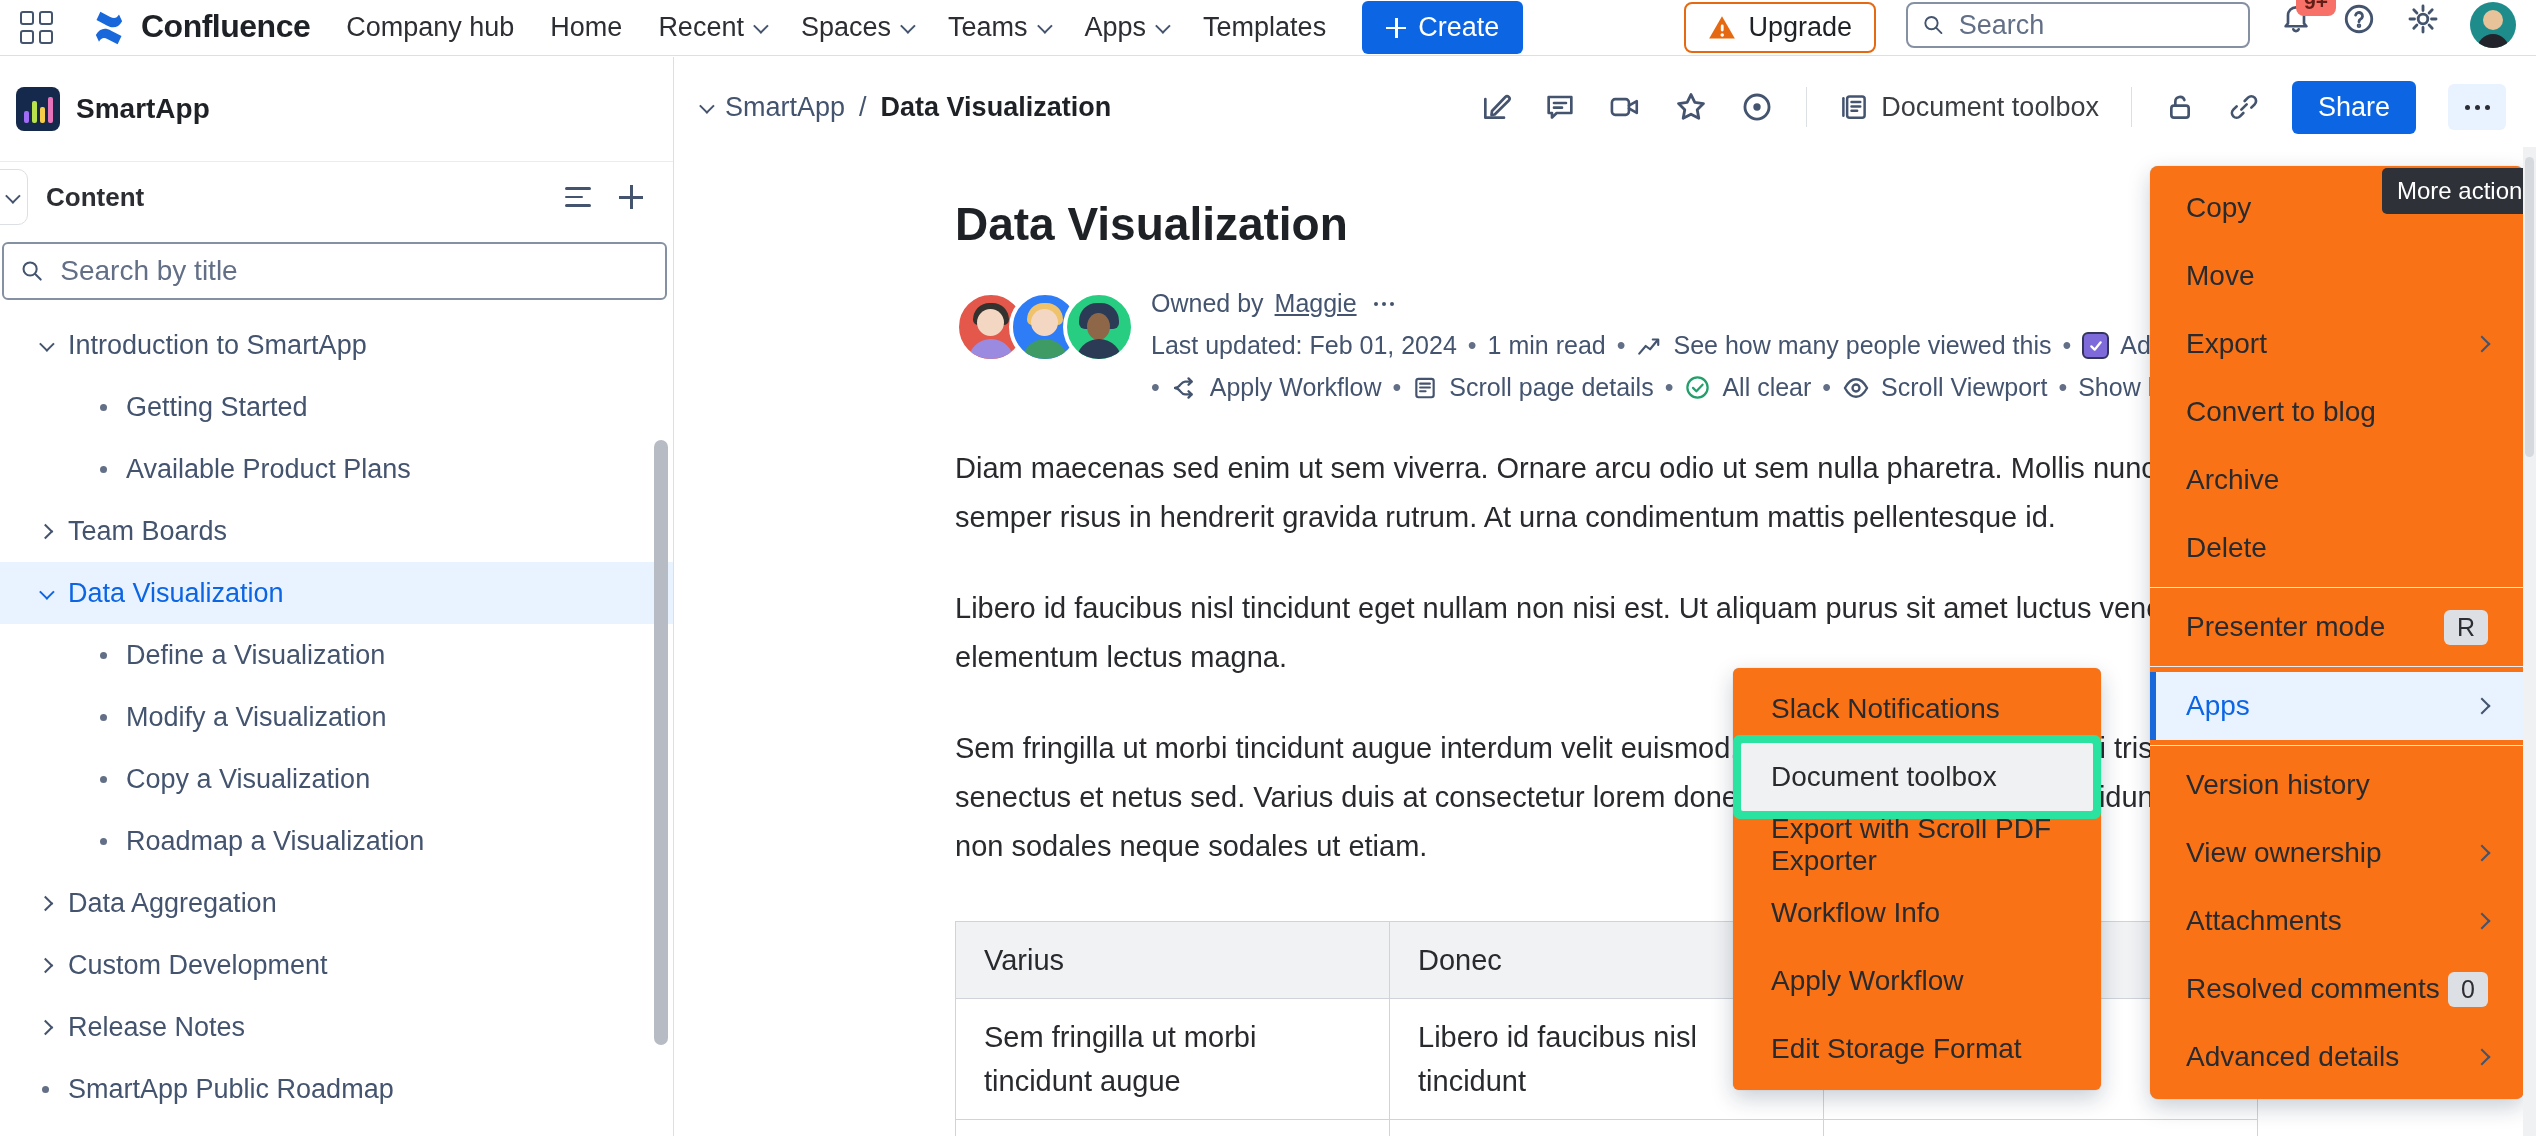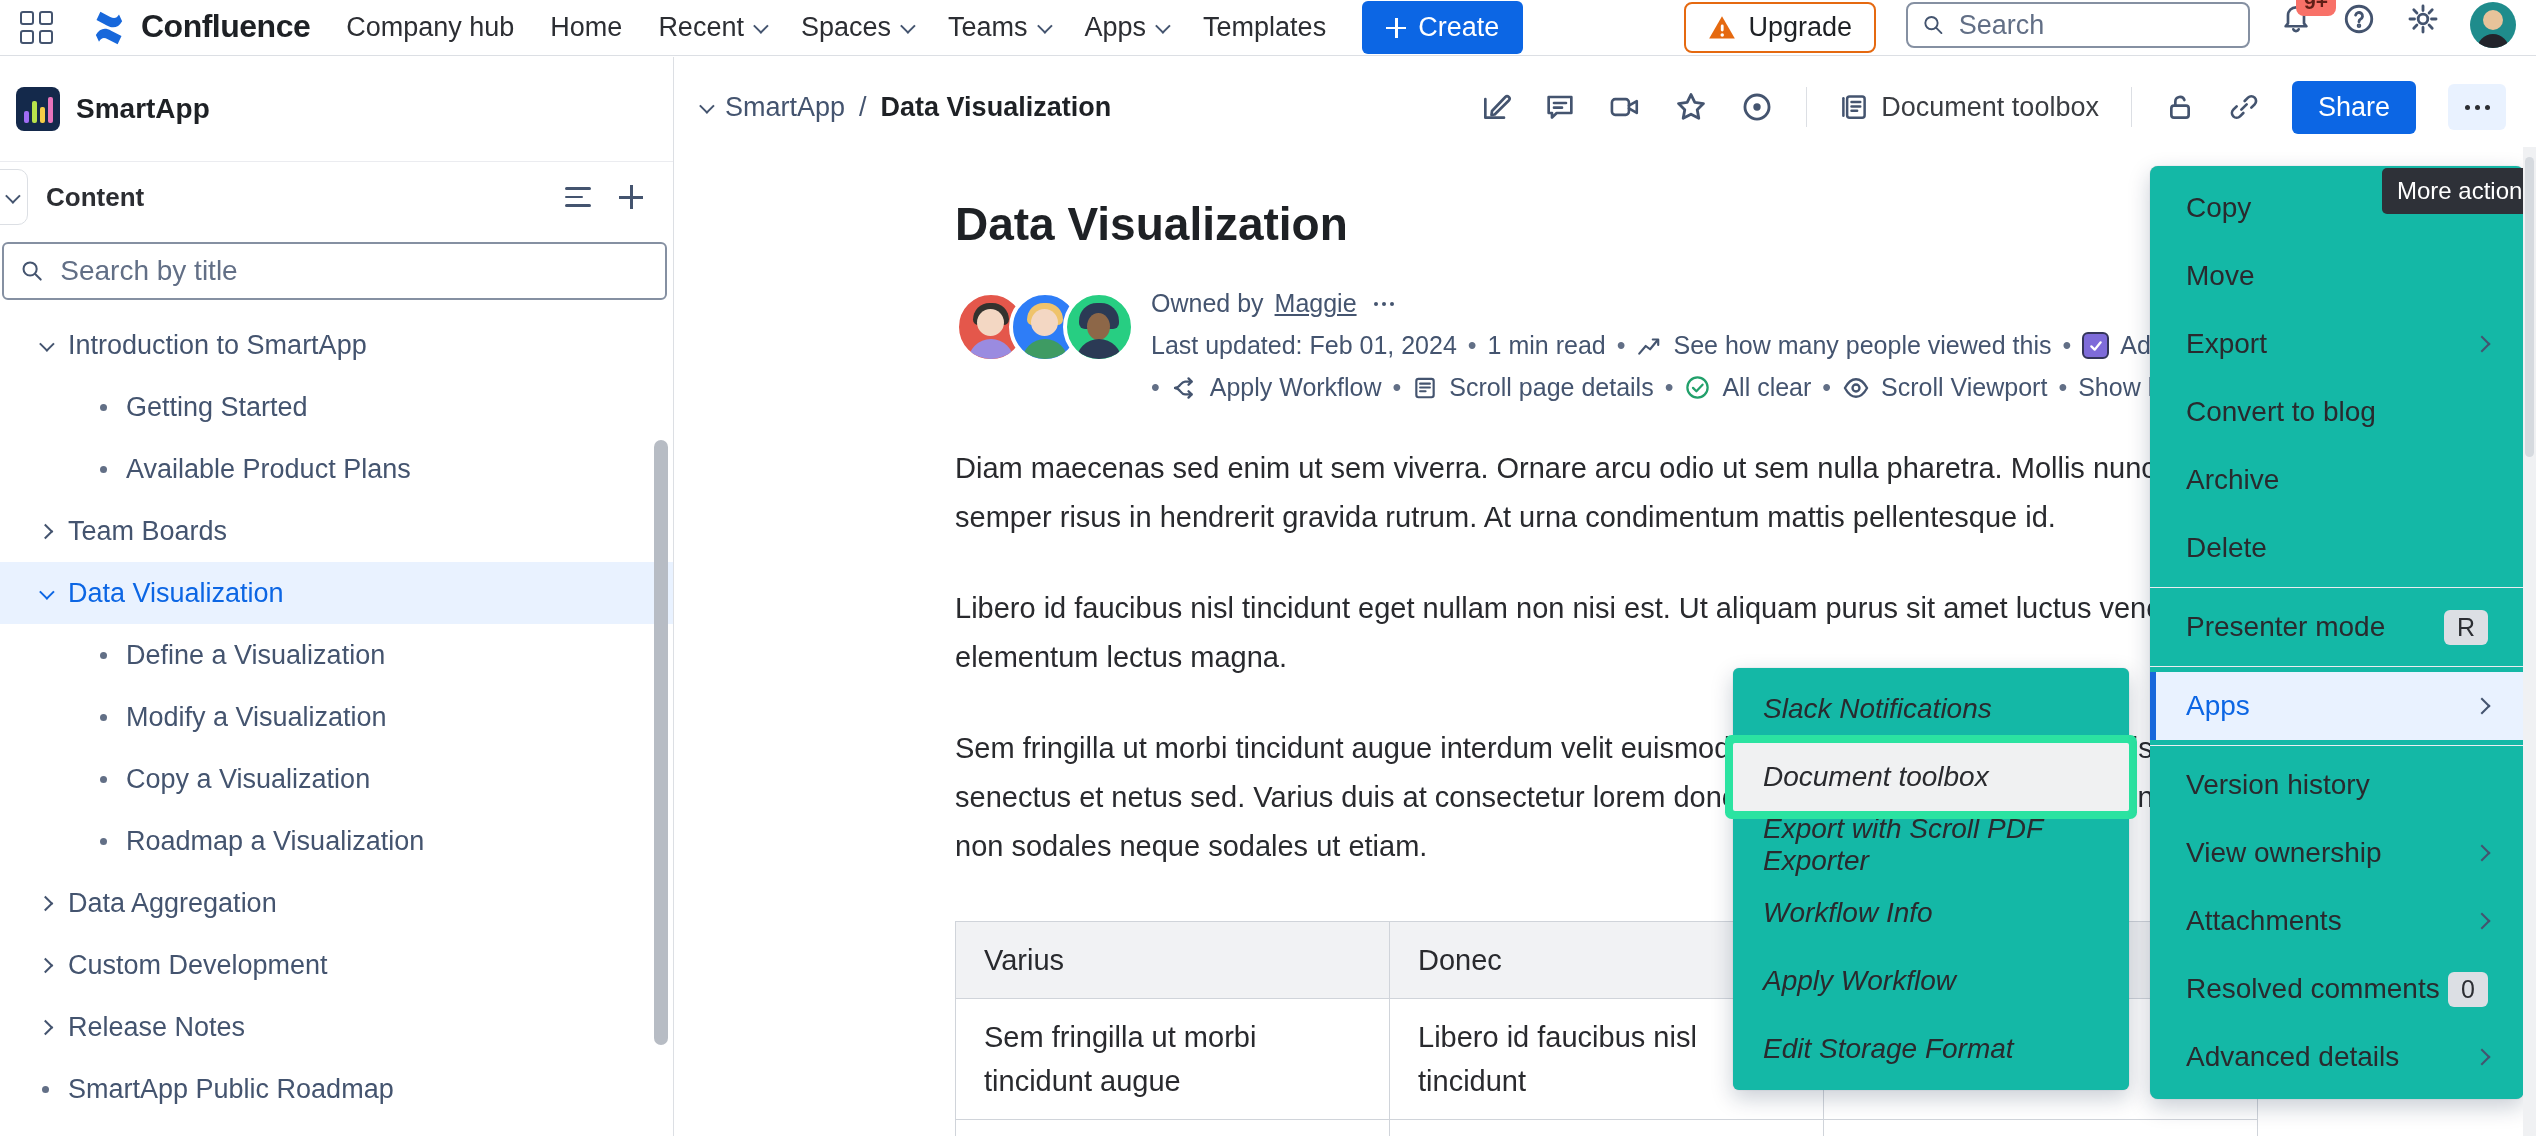--- a/index.html
+++ b/index.html
@@ -118,30 +118,30 @@
   .para{font-size:29px;line-height:49px;color:var(--text);margin:42px 0 0 0;}
 
   
   .ctable{margin-top:50px;border-collapse:collapse;width:1303px;table-layout:fixed;font-size:29px;color:var(--text);}
   .ctable th,.ctable td{border:1.5px solid #D0D4DA;padding:16px 28px;text-align:left;vertical-align:top;
                         font-weight:400;line-height:44px;}
   .ctable th{background:var(--table-header-bg);height:36px;}
   .ctable td{height:70px;}
 
   
-  .menu{position:absolute;background:#14b8a6;border-radius:8px;
+  .menu{position:absolute;background:#f97316;border-radius:8px;
         box-shadow:0 0 1px rgba(9,30,66,.31),0 8px 22px rgba(9,30,66,.22);}
   .more-menu{left:2150px;top:166px;width:374px;padding:8px 0;z-index:6;}
   .menu-item{height:68px;display:flex;align-items:center;padding:0 36px;font-size:28px;color:var(--text);cursor:pointer;}
   .menu-item .grow{flex:1;}
   .menu-item .chev{border-color:#44546F;width:10px;height:10px;}
   .menu-div{height:1px;background:#EBECF0;margin:5px 0;}
   .menu-item.apps-active{background:var(--accent-bg);color:var(--accent);border-left:6px solid #1868DB;padding-left:30px;}
   .key-badge{background:#DCDFE4;border-radius:6px;font-size:25px;color:#2c2e33;padding:3px 13px;}
-  .submenu{left:1733px;top:668px;width:396px;padding:7px 0;z-index:5;border-radius:6px;font-style:italic;}
+  .submenu{left:1733px;top:668px;width:352px;padding:7px 8px;z-index:5;border-radius:6px;}
   .submenu .menu-item{padding:0 30px;}
   .submenu .menu-item.highlight{background:var(--menu-hover);box-shadow:0 0 0 8px var(--green-highlight);border-radius:2px;position:relative;z-index:1;}
   .tooltip{position:absolute;left:2382px;top:168px;background:var(--tooltip-bg);color:#fff;font-size:24px;
            padding:9px 15px;border-radius:5px;z-index:7;white-space:nowrap;}
   .page-scrollbar{position:absolute;right:0;top:147px;bottom:0;width:13px;background:#F0F1F3;z-index:8;}
   .page-scrollbar i{position:absolute;left:2px;right:2px;top:10px;height:300px;border-radius:5px;background:#D6DADF;display:block;}
 </style>
 </head>
 <body>
 

